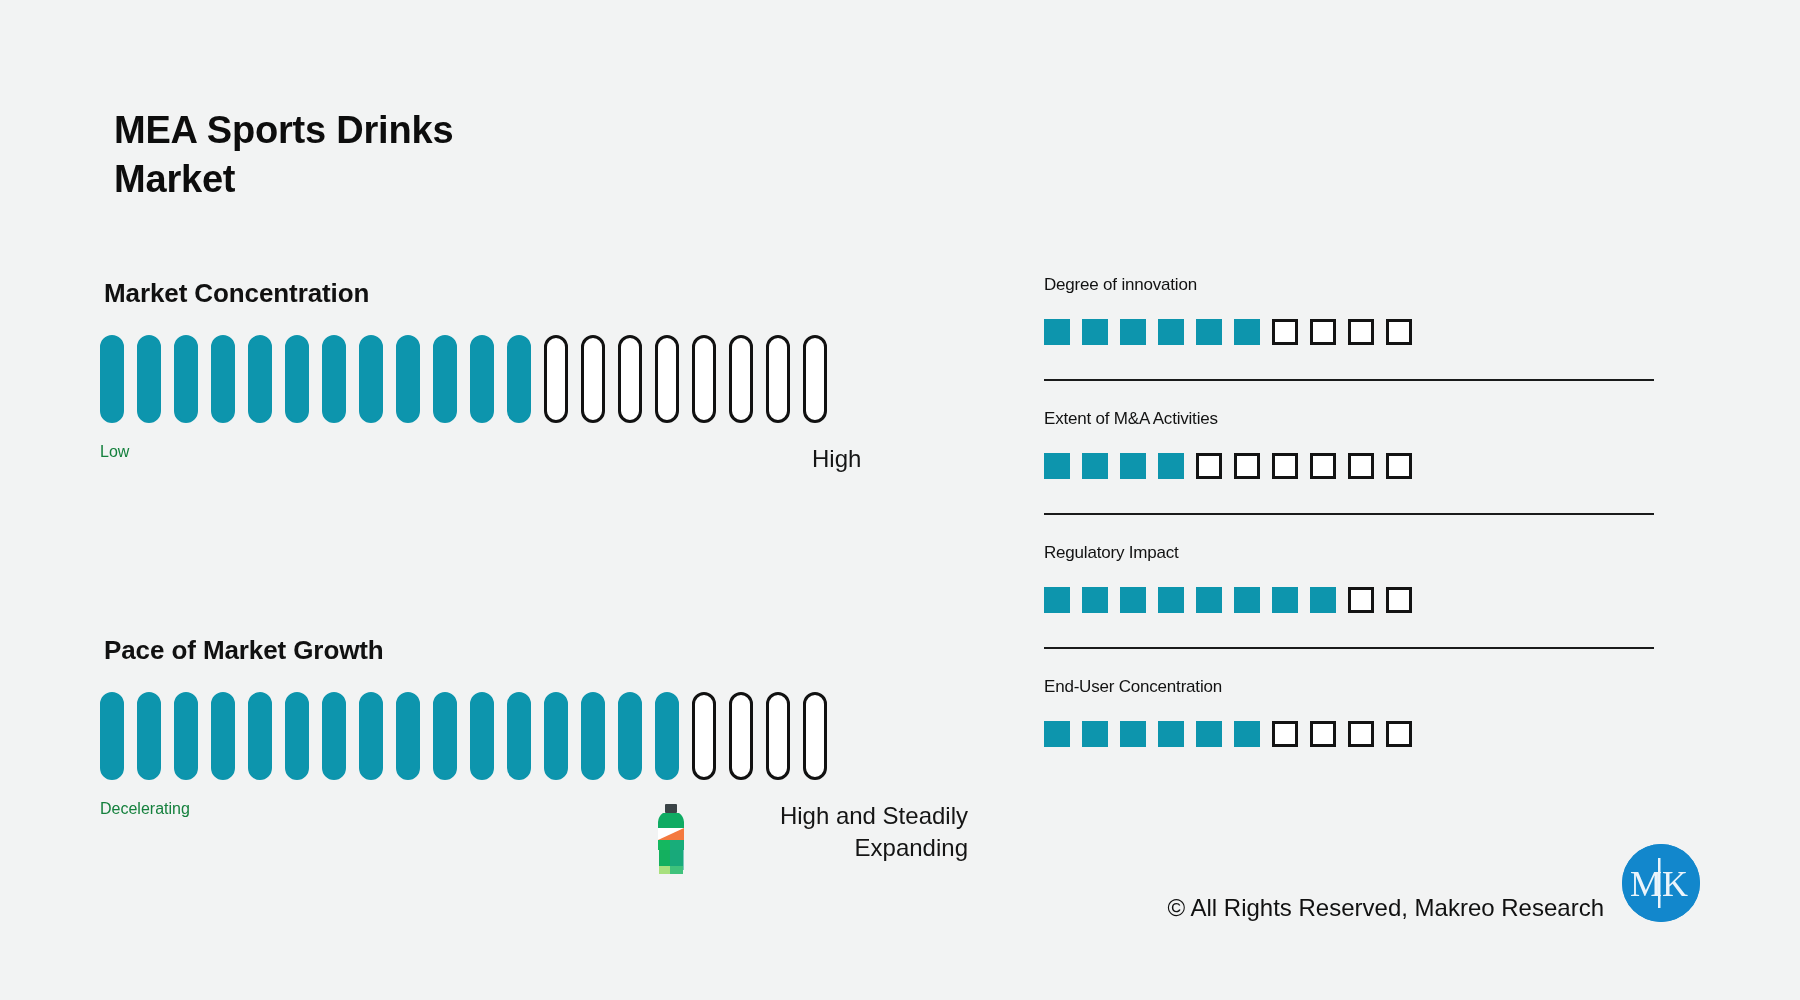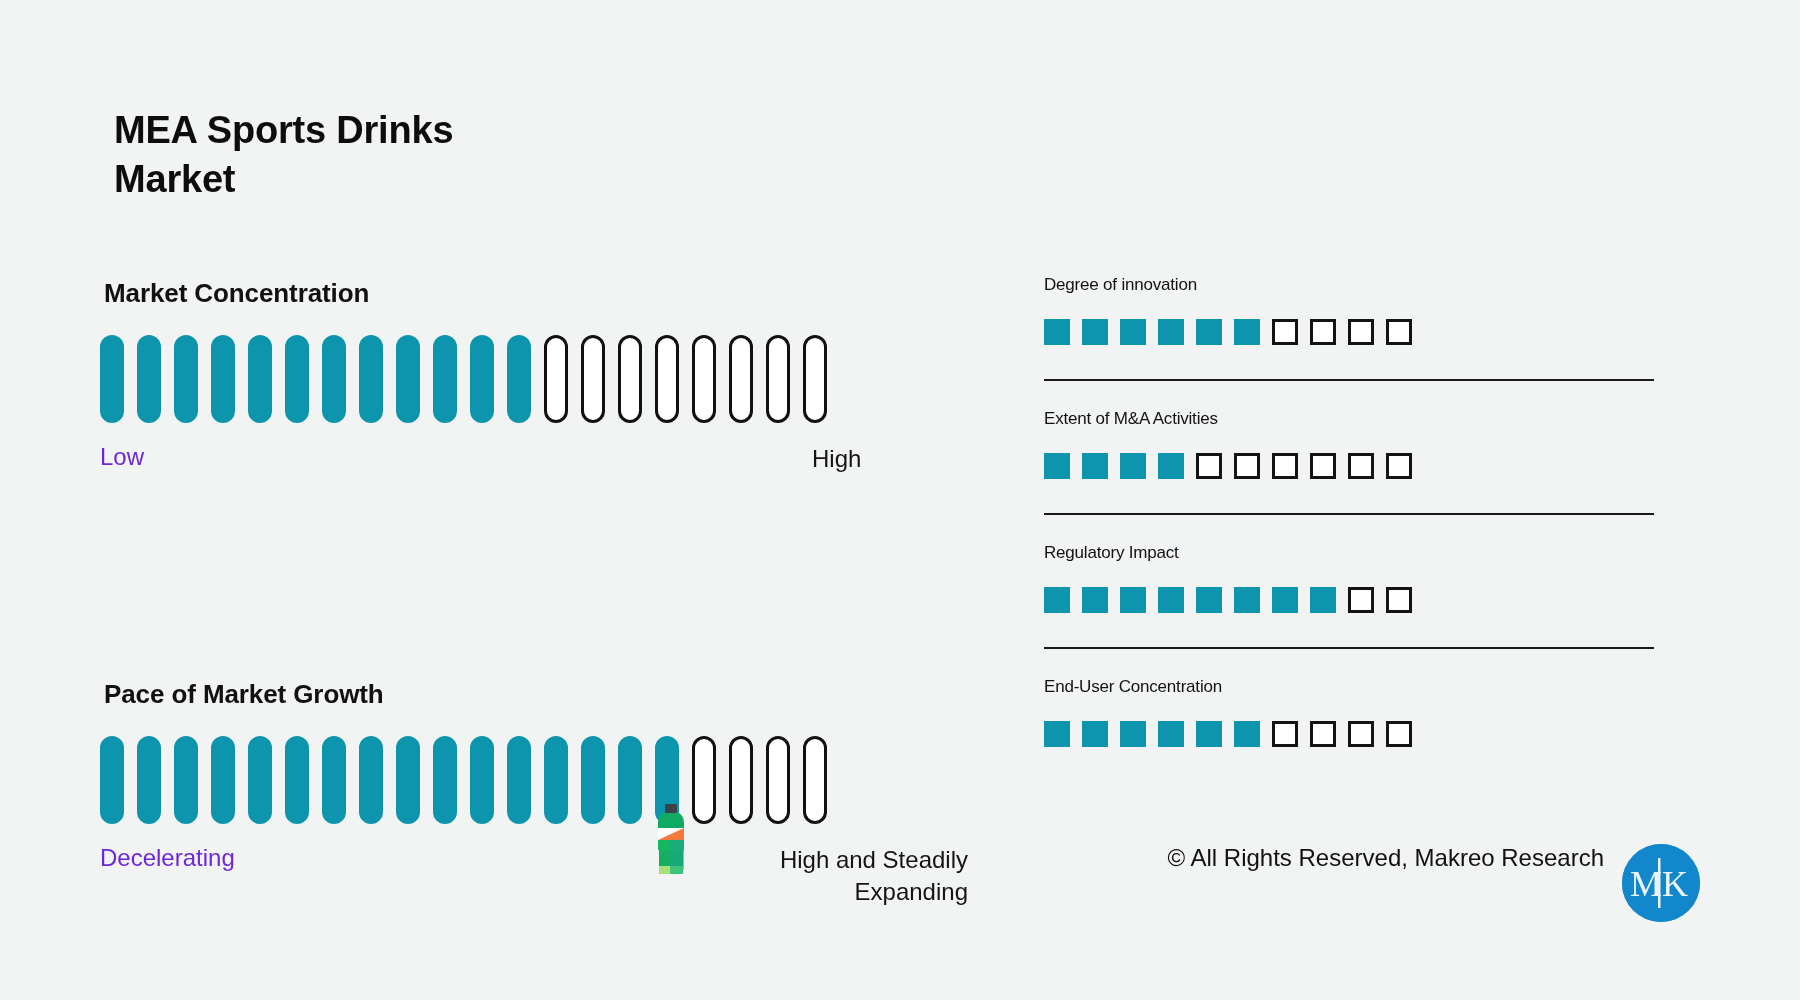--- a/index.html
+++ b/index.html
@@ -34,21 +34,21 @@
     font-weight: 700;
     line-height: 1.28;
     letter-spacing: -0.2px;
     color: #0d0d0d;
     margin: 14px;
     white-space: pre-line;
   }
 
   .metric-block { position: absolute; left: 100px; width: 880px; }
   .metric-block.mc { top: 278px; }
-  .metric-block.pg { top: 635px; margin-top: 44px; }
+  .metric-block.pg { top: 635px; }
 
   .metric-label {
     font-size: 26px;
     font-weight: 700;
     color: #111;
     margin: 0 0 26px 4px;
     letter-spacing: -0.1px;
   }
 
   .pill-row {
@@ -75,22 +75,22 @@
 
   .scale-labels {
     position: relative;
     margin-top: 16px;
     height: 36px;
   }
   .scale-left {
     position: absolute;
     left: 0;
     top: 0;
-    font-size: 24px;
-    color: #6d28d9;
+    font-size: 16px;
+    color: #15803d;
   }
   .scale-right {
     position: absolute;
     top: 0;
     font-size: 24px;
     color: #151515;
     text-align: center;
     line-height: 1.32;
     white-space: pre-line;
   }
@@ -143,21 +143,21 @@
     width: 610px;
   }
   .metric-item.last { margin-top: 13px; }
 
   
   .footer {
     position: absolute;
     right: 100px;
     bottom: 78px;
     display: flex;
-    align-items: flex-start;
+    align-items: flex-end;
     gap: 18px;
   }
   .footer-text {
     font-size: 24px;
     color: #111;
     white-space: nowrap;
   }
   .logo-badge {
     width: 78px;
     height: 78px;

